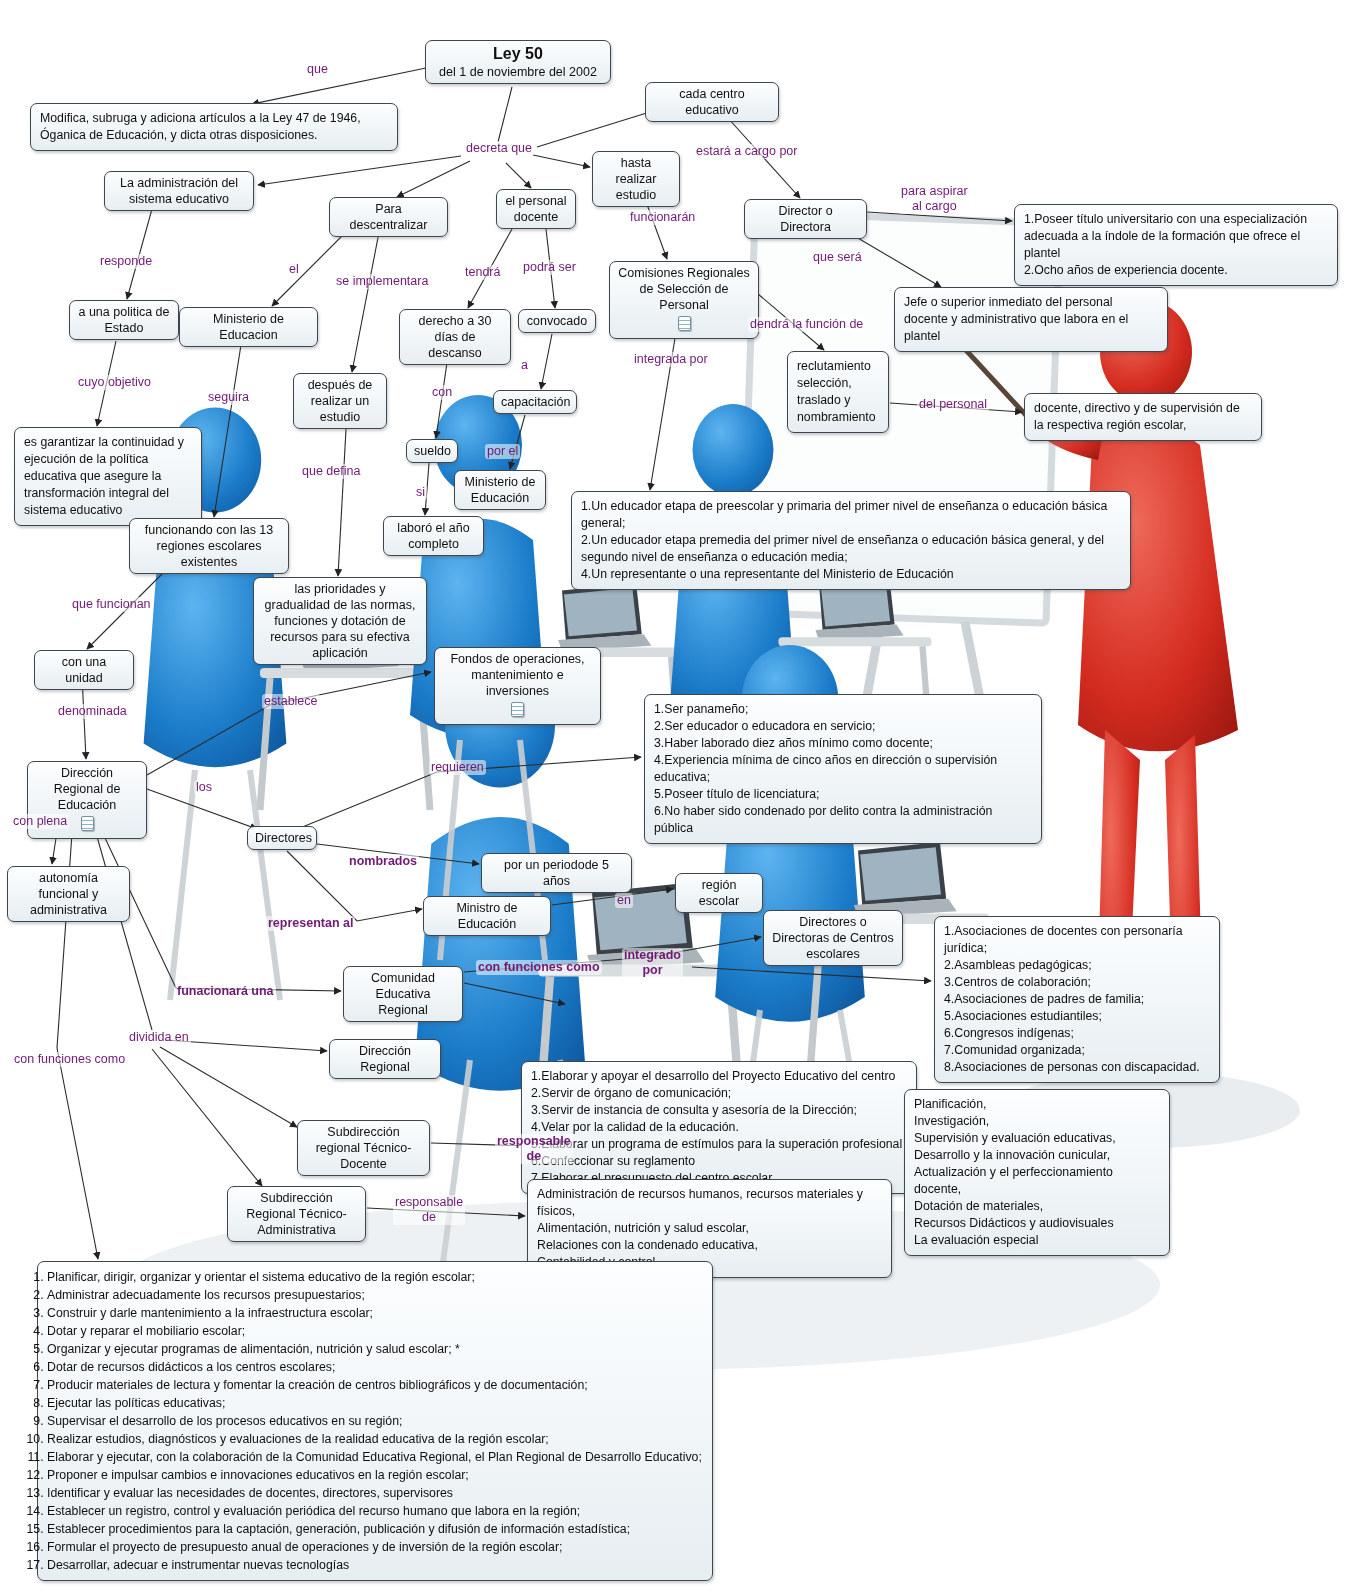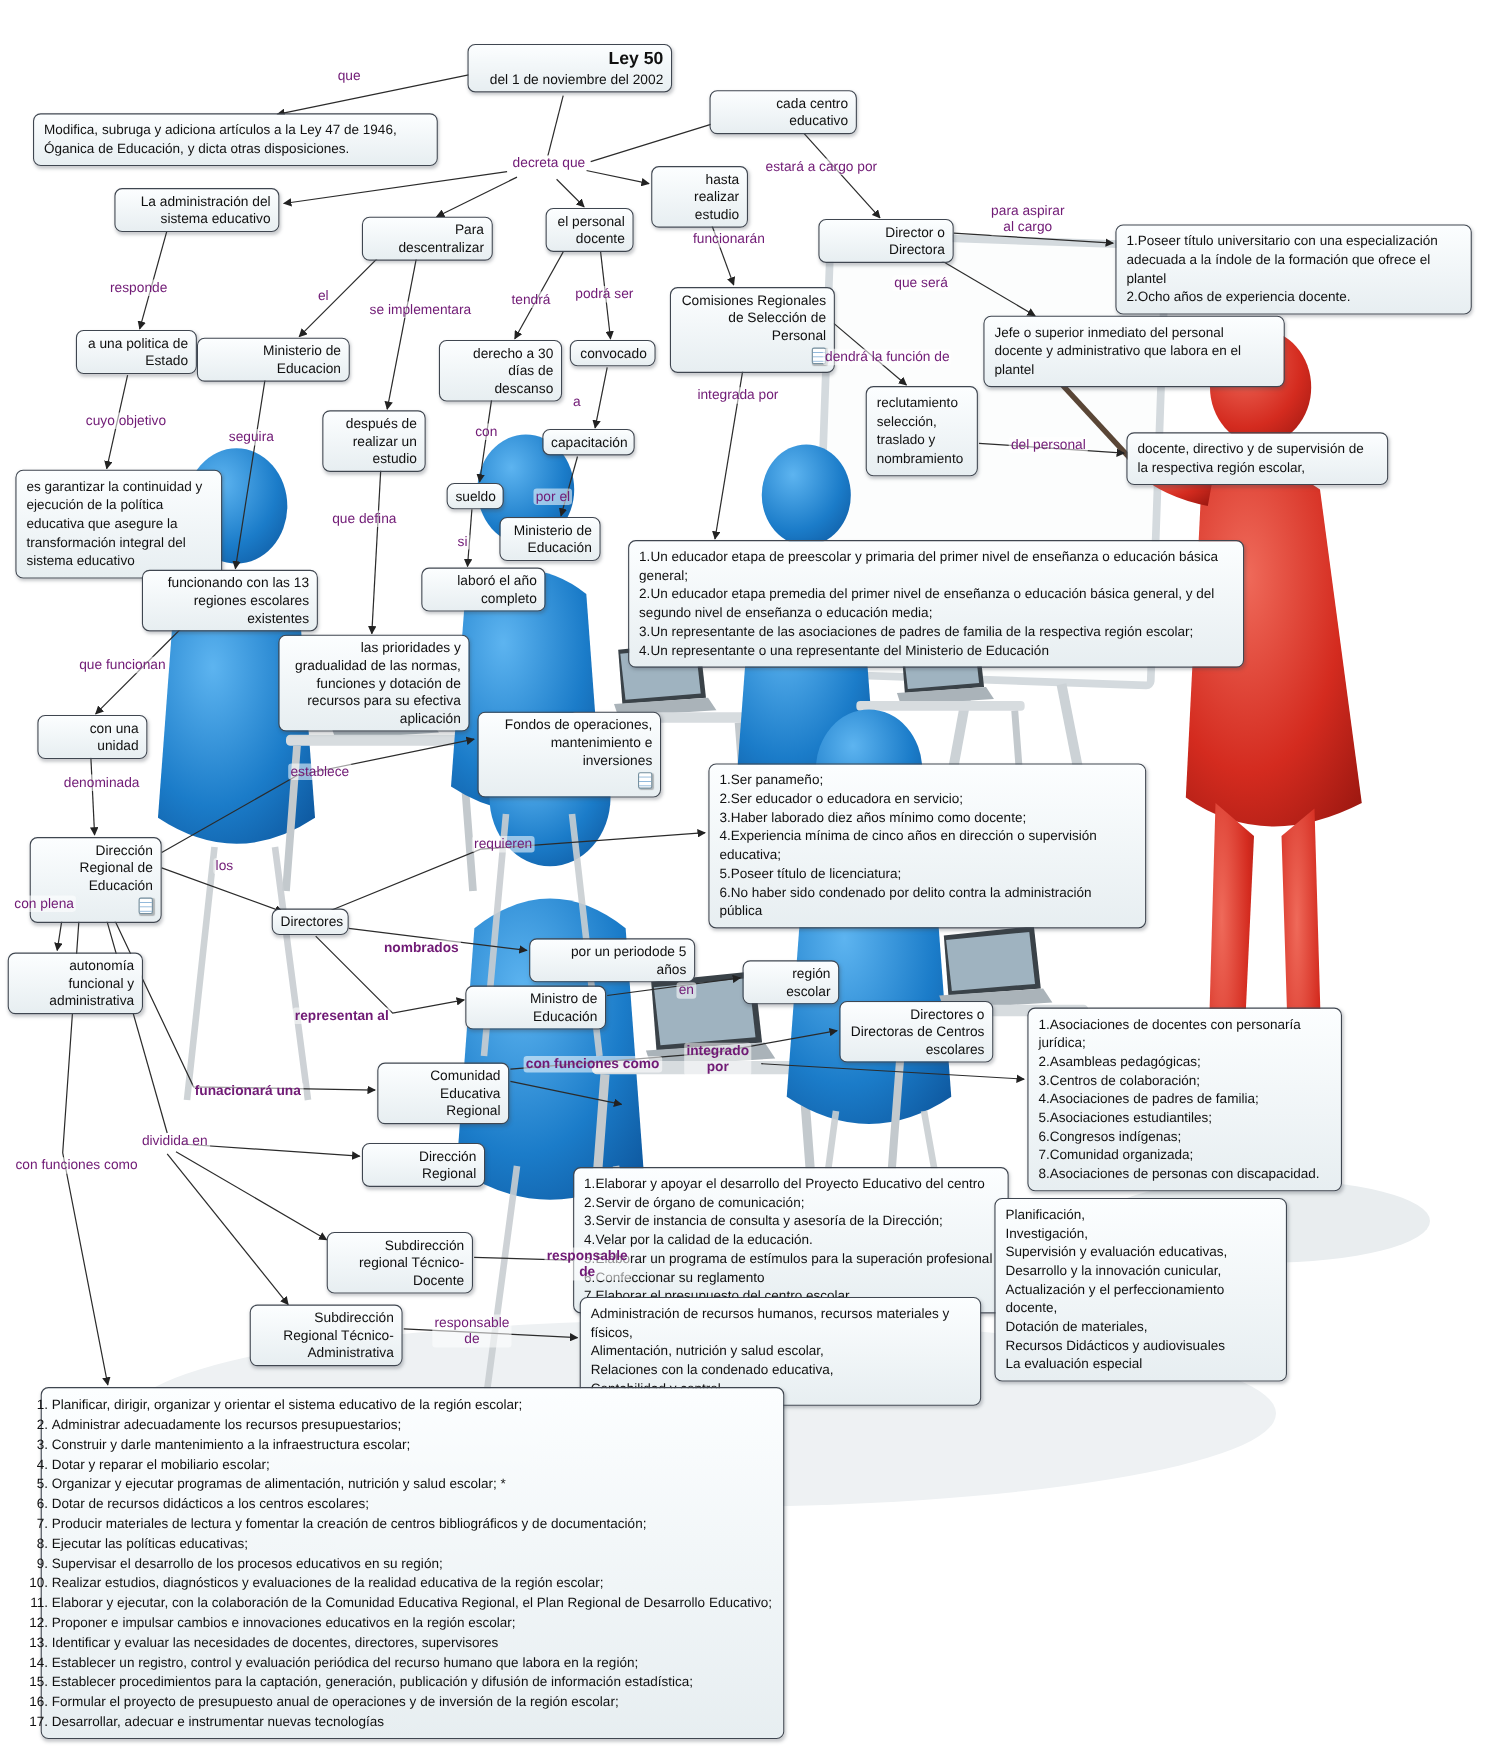--- a/index.html
+++ b/index.html
@@ -9,21 +9,21 @@
     font-family:"Liberation Sans", sans-serif; color:#101010;
   }
   svg.bg { position:absolute; left:0; top:0; z-index:0; }
   svg#edges { position:absolute; left:0; top:0; z-index:1; pointer-events:none; }
   .node {
     position:absolute; z-index:2;
     border:1px solid #3f4650; border-radius:7px;
     background:linear-gradient(#fcfeff,#e7eef1);
     box-shadow:1px 2px 3px rgba(60,70,80,.28);
     padding:3px 7px; font-size:12.5px; line-height:1.28;
-    text-align:right; color:#101010;
+    text-align:center; color:#101010;
   }
   .node.left { text-align:left; padding:6px 9px; font-size:12.3px; line-height:1.38; }
   .node-title { font-weight:bold; font-size:16px; }
   .node-text { display:block; }
   .mini-icon {
     display:inline-block; width:13px; height:15px; margin-top:3px;
     border:1px solid #76909f; border-radius:2px; background-color:#ffffff;
     background-image:linear-gradient(#8ab4d8 1px, transparent 1px);
     background-size:100% 4px; background-position:0 3px;
     box-shadow:1px 1px 1px rgba(0,0,0,.25);
@@ -189,25 +189,24 @@
 <div class="node" style="left:518px;top:309px;width:78px">convocado</div>
 <div class="node left" style="left:894px;top:287px;width:274px">Jefe o superior inmediato del personal docente y administrativo que labora en el plantel</div>
 <div class="node" style="left:293px;top:373px;width:94px">después de realizar un estudio</div>
 <div class="node" style="left:493px;top:390px;width:84px">capacitación</div>
 <div class="node left" style="left:787px;top:351px;width:102px">reclutamiento selección, traslado y nombramiento</div>
 <div class="node left" style="left:1024px;top:393px;width:238px">docente, directivo y de supervisión de la respectiva región escolar,</div>
 <div class="node left" style="left:14px;top:427px;width:188px">es garantizar la continuidad  y ejecución de la política educativa que asegure la transformación integral del sistema educativo</div>
 <div class="node" style="left:406px;top:439px;width:52px">sueldo</div>
 <div class="node" style="left:454px;top:470px;width:92px">Ministerio de Educación</div>
 <div class="node" style="left:129px;top:518px;width:160px">funcionando con las 13 regiones escolares existentes</div>
-<div class="node" style="left:383px;top:516px;width:113px">laboró el año completo</div>
+<div class="node" style="left:383px;top:516px;width:101px">laboró el año completo</div>
 <div class="node left" style="left:571px;top:491px;width:560px">
     <div>1.Un educador etapa de preescolar y primaria del primer nivel de enseñanza o educación básica general;</div>
     <div>2.Un educador etapa premedia del primer nivel de enseñanza o educación básica general, y del segundo nivel de enseñanza o educación media;</div>
-    <div>3.Un representante de las asociaciones de padres de familia de la respectiva región escolar;</div>
     <div>4.Un representante o una representante del Ministerio de Educación</div>
   </div>
 <div class="node" style="left:253px;top:577px;width:174px">las prioridades y gradualidad de las normas, funciones y dotación de recursos para su efectiva aplicación</div>
 <div class="node" style="left:34px;top:650px;width:100px">con una unidad</div>
 
 <div class="node" style="left:434px;top:647px;width:167px">
   <span class="node-text">Fondos de operaciones, mantenimiento e inversiones</span>
   <span class="mini-icon"></span>
 </div>
 

